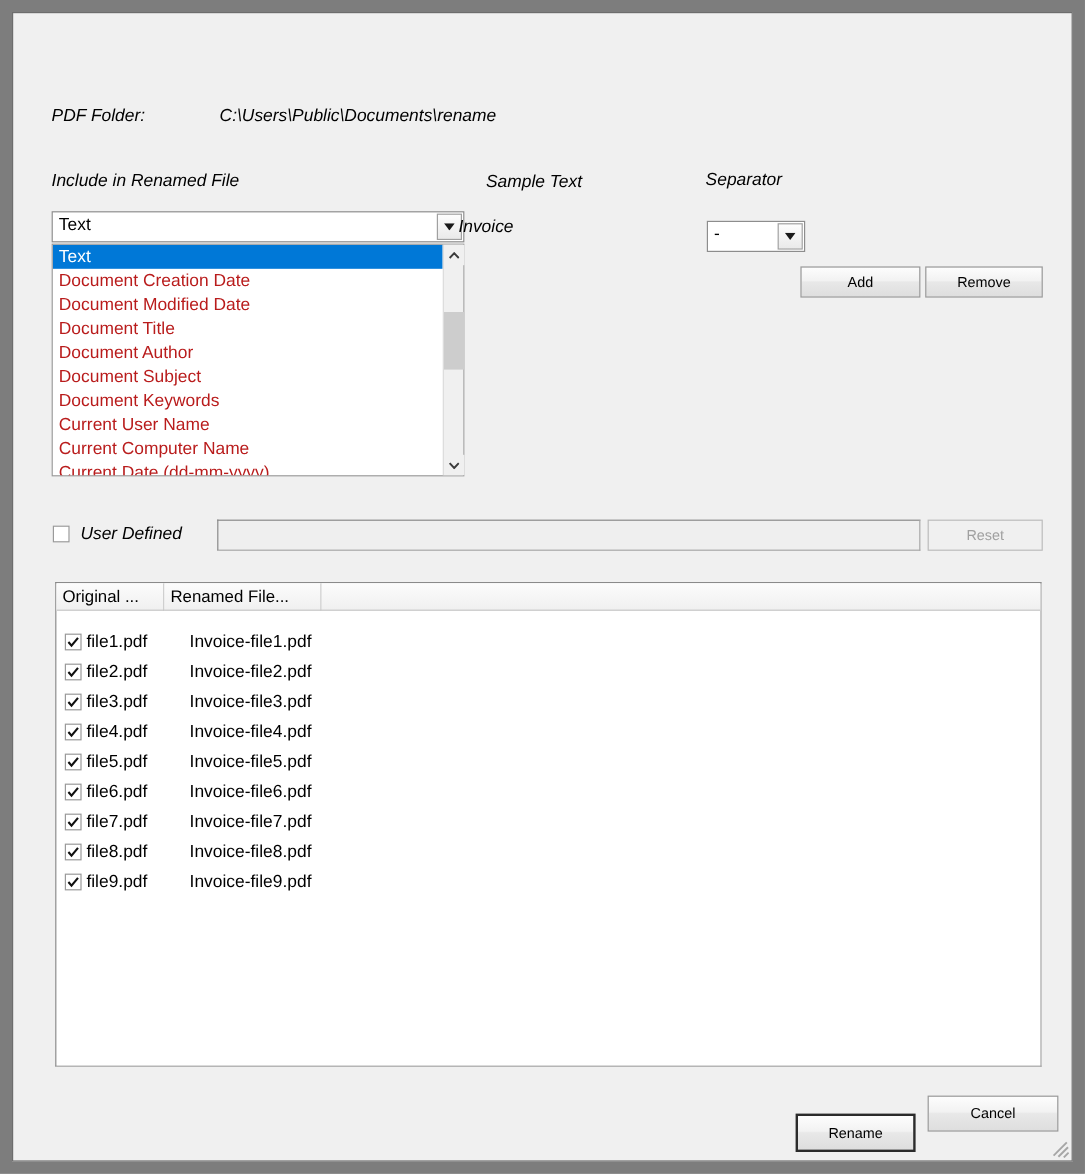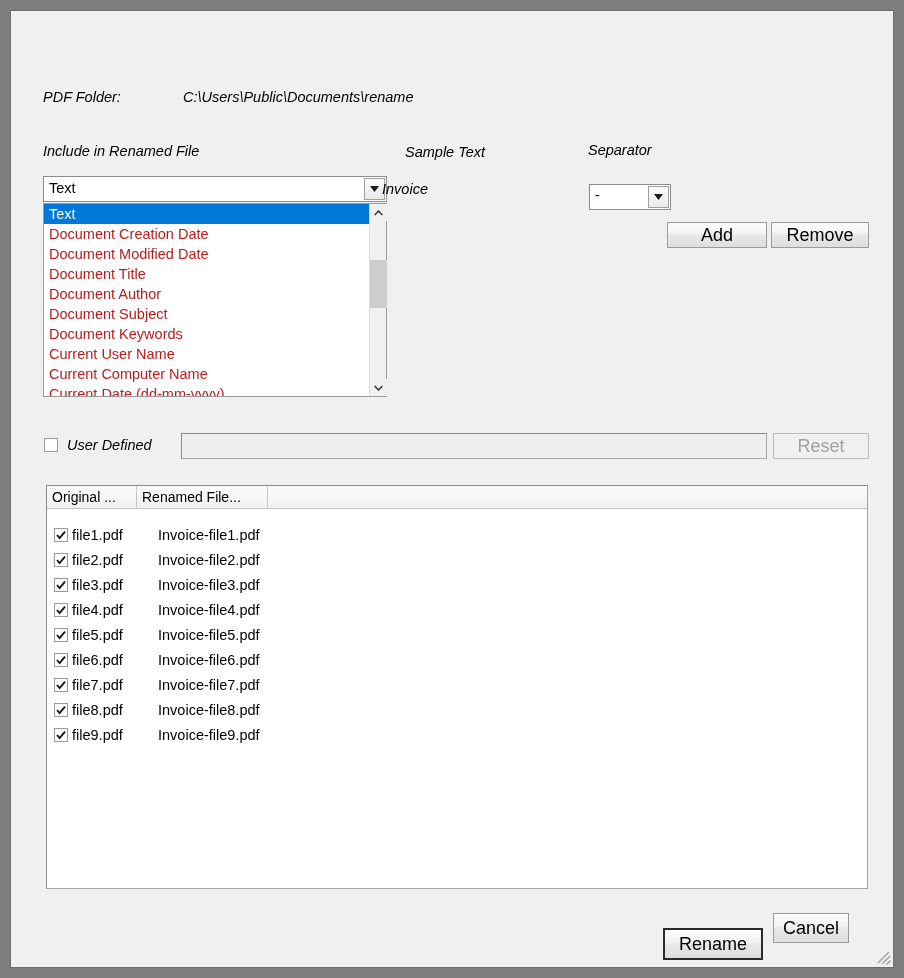--- a/index.html
+++ b/index.html
@@ -143,21 +143,21 @@
     padding: 2px 0 0 5px;
     font-size: 14.5px;
     color: #000;
   }
 
   
   .btn {
     position: absolute;
     background: linear-gradient(#fdfdfd 0%, #f2f2f2 45%, #e8e8e8 50%, #dedede 100%);
     border: 1px solid #9a9a9a;
-    font-size: 18px;
+    font-size: 12px;
     color: #000;
     display: flex; align-items: center; justify-content: center;
     cursor: default;
     white-space: nowrap;
   }
   .btn.disabled { color: #a0a0a0; background: #f0f0f0; border-color: #bcbcbc; }
   .btn.default {
     border: 2px solid #2b2b2b;
   }
 
@@ -390,21 +390,21 @@
               <polyline points="1,5 3.6,8 9,1.6" fill="none" stroke="#101010" stroke-width="1.8"></polyline>
             </svg>
           </div>
           <span class="lv-c1">file9.pdf</span>
           <span class="lv-c2">Invoice-file9.pdf</span>
         </div>
       </div>
   </div>
 
   <div class="btn default" style="left:652px; top:901px; width:100px; height:32px;margin-top:16px;">Rename</div>
-  <div class="btn" style="left:762px; top:902px; width:76px; height:30px;">Cancel</div>
+  <div class="btn" style="left:762px; top:902px; width:109px; height:30px;">Cancel</div>
 
   <div id="grip">
     <svg width="16" height="16" viewBox="0 0 16 16" stroke="#a6a6a6" stroke-width="1.6">
       <line x1="14" y1="3" x2="3" y2="14"></line>
       <line x1="15" y1="7" x2="7" y2="15"></line>
       <line x1="15.5" y1="11.5" x2="11.5" y2="15.5"></line>
     </svg>
   </div>
 
 </div>

